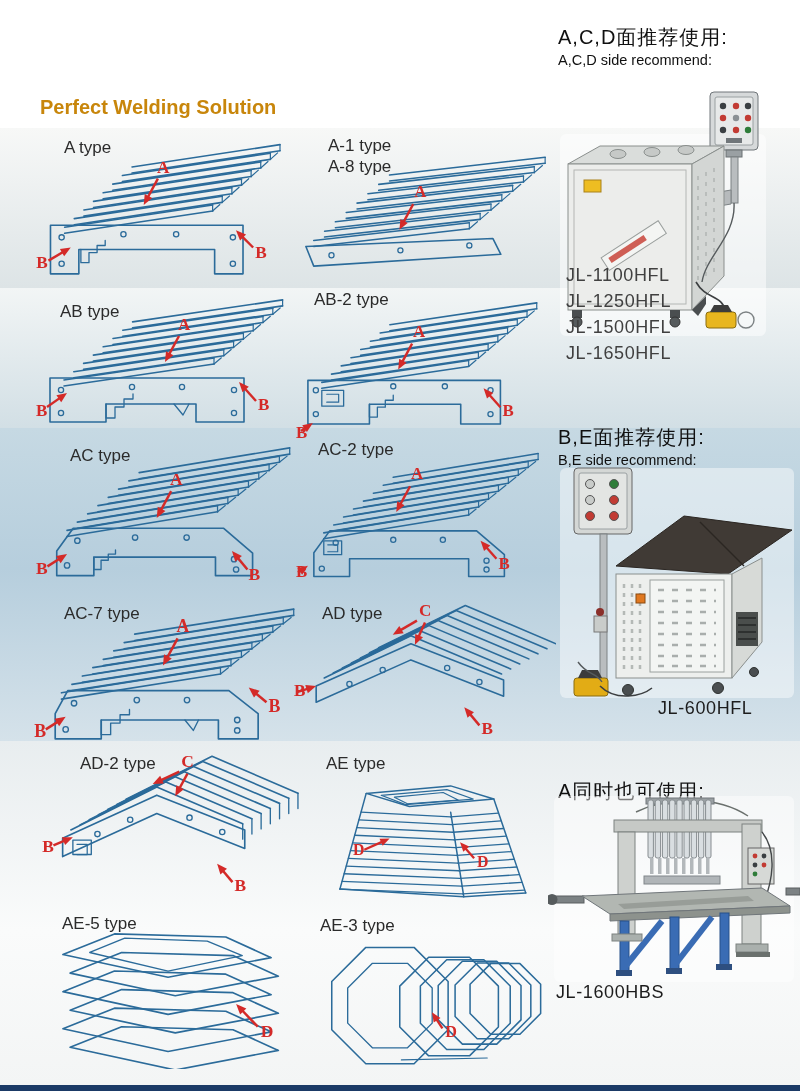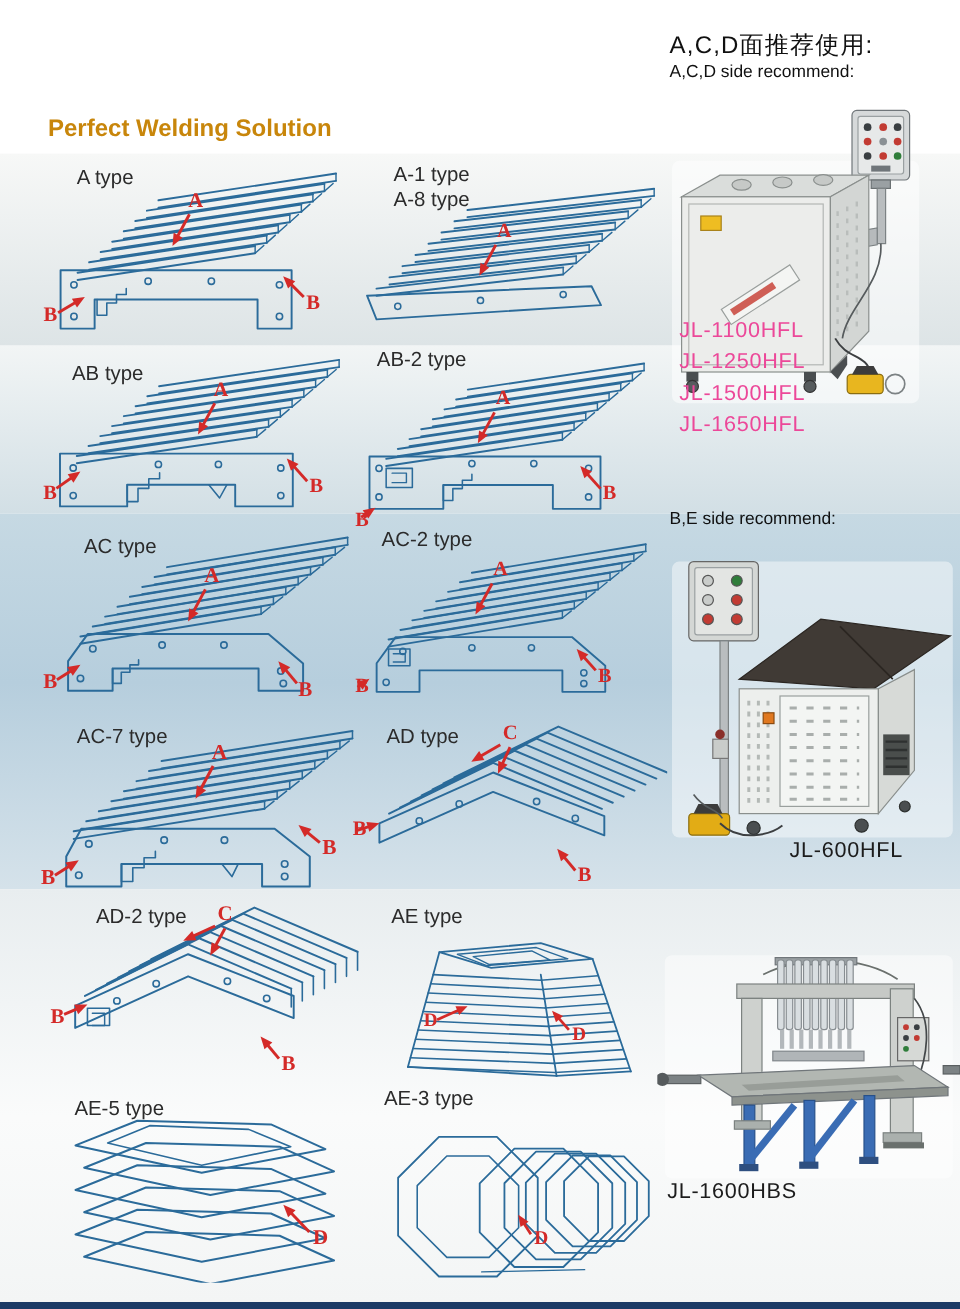--- a/index.html
+++ b/index.html
@@ -14,21 +14,21 @@
   .title-cn{position:absolute;left:40px;top:16px;font-size:31px;font-weight:bold;
             color:var(--gold,#c8860b);letter-spacing:3px;}
   .title-en{position:absolute;left:40px;top:56px;font-size:20px;font-weight:bold;color:var(--gold,#c8860b);margin-top:40px;}
   .diag{position:absolute;}
   .diag svg{position:absolute;left:0;top:0;width:100%;height:100%;}
   .dlabel{position:absolute;font-size:17px;color:#2b2b2b;z-index:2;white-space:nowrap;}
   .sec{position:absolute;left:558px;}
   .sec-cn{font-size:20px;color:#101010;letter-spacing:1px;}
   .sec-en{font-size:14.5px;color:#101010;margin-top:1px;}
   .models{position:absolute;left:566px;top:262px;}
-  .models div{font-size:18px;color:#ec4899;line-height:26px;letter-spacing:0.6px;}
+  .models div{font-size:18px;color:#404040;line-height:26px;letter-spacing:0.6px;}
   .caption{position:absolute;font-size:18px;color:#1c1c1c;letter-spacing:0.6px;}
   .mph{position:absolute;}
 </style>
 </head>
 <body>
 
 <div class="page" style="--gold: #c8860b; --footer: #1b3a66;">
 
   <div class="band band1"></div>
   <div class="band band2"></div>
@@ -519,21 +519,21 @@
         <path d="M37,98 L87,78 L195,81 L239,101 L139,120 Z" fill="none" stroke="#2b6b9a" stroke-width="1.6" stroke-linejoin="round" stroke-linecap="round"></path>
         <path d="M30,116 L80,96 L188,99 L232,119 L132,138 Z" fill="none" stroke="#2b6b9a" stroke-width="1.6" stroke-linejoin="round" stroke-linecap="round"></path>
         <path d="M37,134 L87,114 L195,117 L239,137 L139,156 Z" fill="none" stroke="#2b6b9a" stroke-width="1.6" stroke-linejoin="round" stroke-linecap="round"></path>
         <path d="M56,42 L90,28 L170,31 L204,45 L132,60 Z" fill="none" stroke="#2b6b9a" stroke-width="1.3" stroke-linejoin="round" stroke-linecap="round"></path>
         <line x1="219" y1="114" x2="201.4523787334125" y2="95.61677772071786" stroke="#d42a28" stroke-width="2.4"></line>
         <polygon points="198,92 201.9,102.1 207.9,96.3" fill="#d42a28"></polygon>
         <text x="222" y="124" fill="#d42a28" font-size="17" font-weight="bold" font-family="&quot;Liberation Serif&quot;, serif">D</text>
       </svg>
   </div>
   <div class="diag" style="left:306px;top:904px;width:248px;height:165px">
-    <span class="dlabel" style="left:14px;top:2px">AE-3 type</span>
+    <span class="dlabel" style="left:14px;top:12px">AE-3 type</span>
     <svg viewBox="0 0 260 150">
         <path d="M149.0,120.3L113.3,156.0L62.7,156.0L27.0,120.3L27.0,69.7L62.7,34.0L113.3,34.0L149.0,69.7Z" fill="none" stroke="#2b6b9a" stroke-width="1.6" stroke-linejoin="round" stroke-linecap="round"></path>
         <path d="M132.3,113.4L106.4,139.3L69.6,139.3L43.7,113.4L43.7,76.6L69.6,50.7L106.4,50.7L132.3,76.6Z" fill="none" stroke="#2b6b9a" stroke-width="1.4" stroke-linejoin="round" stroke-linecap="round"></path>
         <path d="M201.7,117.4L171.4,147.7L128.6,147.7L98.3,117.4L98.3,74.6L128.6,44.3L171.4,44.3L201.7,74.6Z" fill="none" stroke="#2b6b9a" stroke-width="1.6" stroke-linejoin="round" stroke-linecap="round"></path>
         <path d="M214.1,113.5L186.5,141.1L147.5,141.1L119.9,113.5L119.9,74.5L147.5,46.9L186.5,46.9L214.1,74.5Z" fill="none" stroke="#2b6b9a" stroke-width="1.6" stroke-linejoin="round" stroke-linecap="round"></path>
         <path d="M225.4,110.0L200.0,135.4L164.0,135.4L138.6,110.0L138.6,74.0L164.0,48.6L200.0,48.6L225.4,74.0Z" fill="none" stroke="#2b6b9a" stroke-width="1.6" stroke-linejoin="round" stroke-linecap="round"></path>
         <path d="M235.7,106.5L212.5,129.7L179.5,129.7L156.3,106.5L156.3,73.5L179.5,50.3L212.5,50.3L235.7,73.5Z" fill="none" stroke="#2b6b9a" stroke-width="1.6" stroke-linejoin="round" stroke-linecap="round"></path>
         <path d="M246.0,103.3L224.3,125.0L193.7,125.0L172.0,103.3L172.0,72.7L193.7,51.0L224.3,51.0L246.0,72.7Z" fill="none" stroke="#2b6b9a" stroke-width="1.6" stroke-linejoin="round" stroke-linecap="round"></path>
         <path d="M100,152 L190,150" fill="none" stroke="#2b6b9a" stroke-width="1.2" stroke-linejoin="round" stroke-linecap="round"></path>
         <line x1="143" y1="119" x2="134.71625639078638" y2="106.19785078576075" stroke="#d42a28" stroke-width="2.4"></line>
@@ -590,20 +590,21 @@
   </svg>
 
   <div class="models">
     <div>JL-1100HFL</div>
     <div>JL-1250HFL</div>
     <div>JL-1500HFL</div>
     <div>JL-1650HFL</div>
   </div>
 
   <div class="sec" style="top:424px">
+    <div class="sec-cn">B,E面推荐使用:</div>
     <div class="sec-en">B,E side recommend:</div>
   </div>
 
   <svg class="mph" style="left:558px;top:466px;width:238px;height:238px" viewBox="0 0 238 238">
     <rect x="2" y="2" width="234" height="230" rx="6" fill="#ffffff" opacity="0.45"></rect>
     <rect x="16" y="2" width="58" height="66" rx="4" fill="#d4d7d5" stroke="#666"></rect>
     <rect x="21" y="7" width="48" height="56" rx="2" fill="#e3e5e3" stroke="#9aa0a2"></rect>
     <circle cx="32" cy="18" r="4.5" fill="#c9ccca" stroke="#555"></circle>
       <circle cx="56" cy="18" r="4.5" fill="#2f7d3a" stroke="#555"></circle>
     <circle cx="32" cy="34" r="4.5" fill="#c9ccca" stroke="#555"></circle>
@@ -634,20 +635,24 @@
     <circle cx="160" cy="222" r="5.5" fill="#4a4e50" stroke="#2e3130"></circle>
     <circle cx="196" cy="206" r="4.5" fill="#4a4e50" stroke="#2e3130"></circle>
     <rect x="16" y="212" width="34" height="18" rx="3" fill="#e2ac15" stroke="#8a6d10"></rect>
     <polygon points="20,212 44,212 40,204 24,204" fill="#3c3c3c"></polygon>
     <path d="M42,220 C58,236 84,230 94,222" stroke="#3c3f41" stroke-width="1.6" fill="none"></path>
     <path d="M20,196 C30,210 38,206 44,216" stroke="#565b5d" stroke-width="1.4" fill="none"></path>
   </svg>
 
   <div class="caption" style="left:658px;top:698px">JL-600HFL</div>
 
+  <div class="sec" style="top:778px">
+    <div class="sec-cn">A同时也可使用:</div>
+    <div class="sec-en"></div>
+  </div>
 
   <svg class="mph" style="left:548px;top:792px;width:252px;height:198px" viewBox="0 0 252 198">
     <rect x="6" y="4" width="240" height="186" rx="6" fill="#ffffff" opacity="0.45"></rect>
     <path d="M88,20 C120,4 170,4 200,24" stroke="#6a706d" stroke-width="1.4" fill="none"></path>
     <rect x="98" y="6" width="68" height="6" fill="#9aa0a3" stroke="#70767a"></rect>
     <rect x="100" y="8" width="5.4" height="58" rx="2" fill="#d9dee1" stroke="#878d91"></rect>
     <rect x="107.2" y="8" width="5.4" height="58" rx="2" fill="#d9dee1" stroke="#878d91"></rect>
     <rect x="114.4" y="8" width="5.4" height="58" rx="2" fill="#d9dee1" stroke="#878d91"></rect>
     <rect x="121.6" y="8" width="5.4" height="58" rx="2" fill="#d9dee1" stroke="#878d91"></rect>
     <rect x="128.8" y="8" width="5.4" height="58" rx="2" fill="#d9dee1" stroke="#878d91"></rect>

